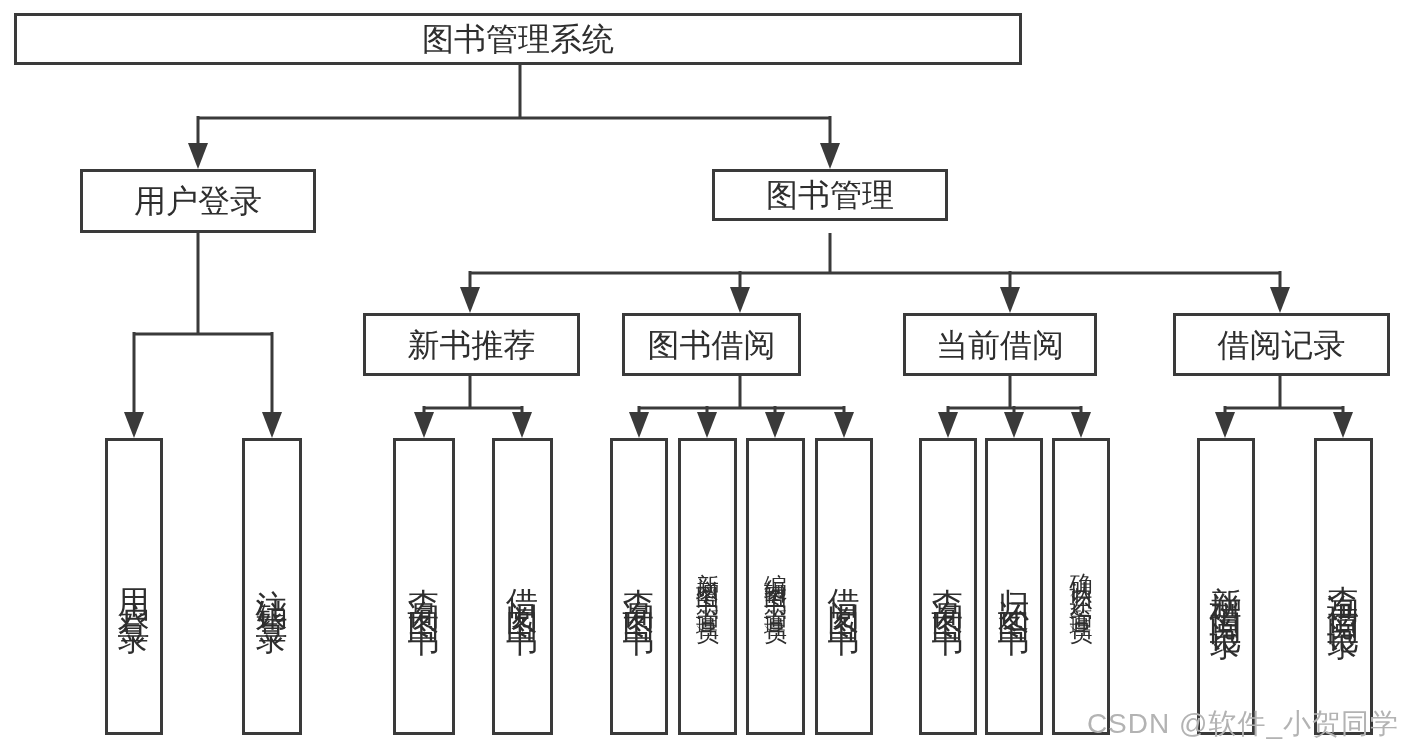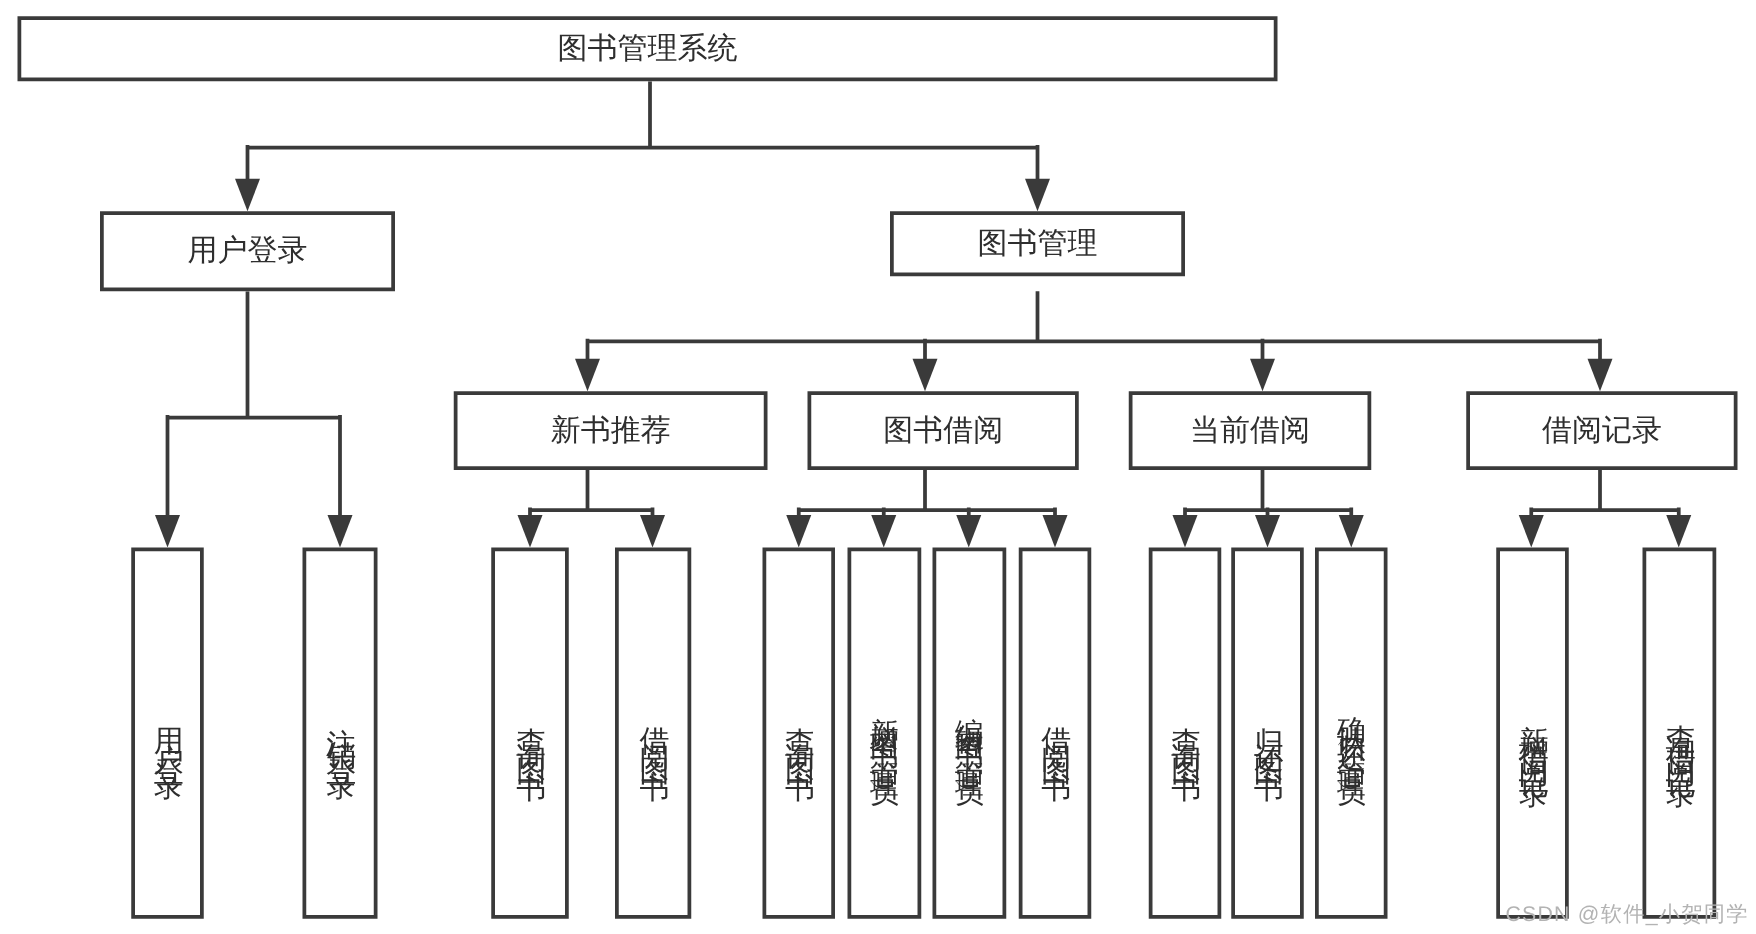--- a/index.html
+++ b/index.html
@@ -6,29 +6,29 @@
   body{
     width:1405px;height:747px;position:relative;background:#ffffff;
     font-family:"Liberation Sans","DejaVu Sans",sans-serif;
     overflow:hidden;
   }
   .connector-layer{position:absolute;left:0;top:0;width:1405px;height:747px;}
   .node{
     position:absolute;box-sizing:border-box;
     border:3px solid #3a3a3a;background:#ffffff;
     display:flex;align-items:center;justify-content:center;
-    color:#2e2e2e;font-size:24px;line-height:1;white-space:nowrap;
+    color:#2e2e2e;font-size:32px;line-height:1;white-space:nowrap;
   }
   .vert{writing-mode:vertical-rl;text-orientation:mixed;}
   .ls4{letter-spacing:12px;}
   .ls6{letter-spacing:9px;}
   .ls9{letter-spacing:7px;font-size:23px;}
   .watermark{
     position:absolute;right:6px;bottom:4px;
-    font-size:17px;color:#b3b3b3;letter-spacing:1px;
+    font-size:28px;color:#b3b3b3;letter-spacing:1px;
   }
 </style>
 </head>
 <body>
 
 <svg class="connector-layer" width="1405" height="747" viewBox="0 0 1405 747" aria-hidden="true">
   <g stroke="#3a3a3a" stroke-width="3" fill="none">
 
     <path d="M520,65 V118 M198,118 H830 M198,116 V148 M830,116 V148"></path>
 
@@ -68,22 +68,22 @@
     <path d="M1225,438 L1215,412 L1235,412 Z"></path>
     <path d="M1343,438 L1333,412 L1353,412 Z"></path>
   </g>
 </svg>
 
 <div class="node" style="left:14px;top:13px;width:1008px;height:52px">图书管理系统</div>
 
 <div class="node" style="left:80px;top:169px;width:236px;height:64px">用户登录</div>
 <div class="node" style="left:712px;top:169px;width:236px;height:52px">图书管理</div>
 
-<div class="node" style="left:363px;top:313px;width:251px;height:63px">新书推荐</div>
-<div class="node" style="left:646px;top:313px;width:217px;height:63px">图书借阅</div>
+<div class="node" style="left:363px;top:313px;width:217px;height:63px">新书推荐</div>
+<div class="node" style="left:622px;top:313px;width:179px;height:63px">图书借阅</div>
 <div class="node" style="left:903px;top:313px;width:194px;height:63px">当前借阅</div>
 <div class="node" style="left:1173px;top:313px;width:217px;height:63px">借阅记录</div>
 
 <div class="node vert ls4" style="left:105px;top:438px;width:58px;height:297px">用户登录</div>
 <div class="node vert ls4" style="left:242px;top:438px;width:60px;height:297px">注销登录</div>
 
 <div class="node vert ls4" style="left:393px;top:438px;width:62px;height:297px">查询图书</div>
 <div class="node vert ls4" style="left:492px;top:438px;width:61px;height:297px">借阅图书</div>
 
 <div class="node vert ls4" style="left:610px;top:438px;width:58px;height:297px">查询图书</div>

